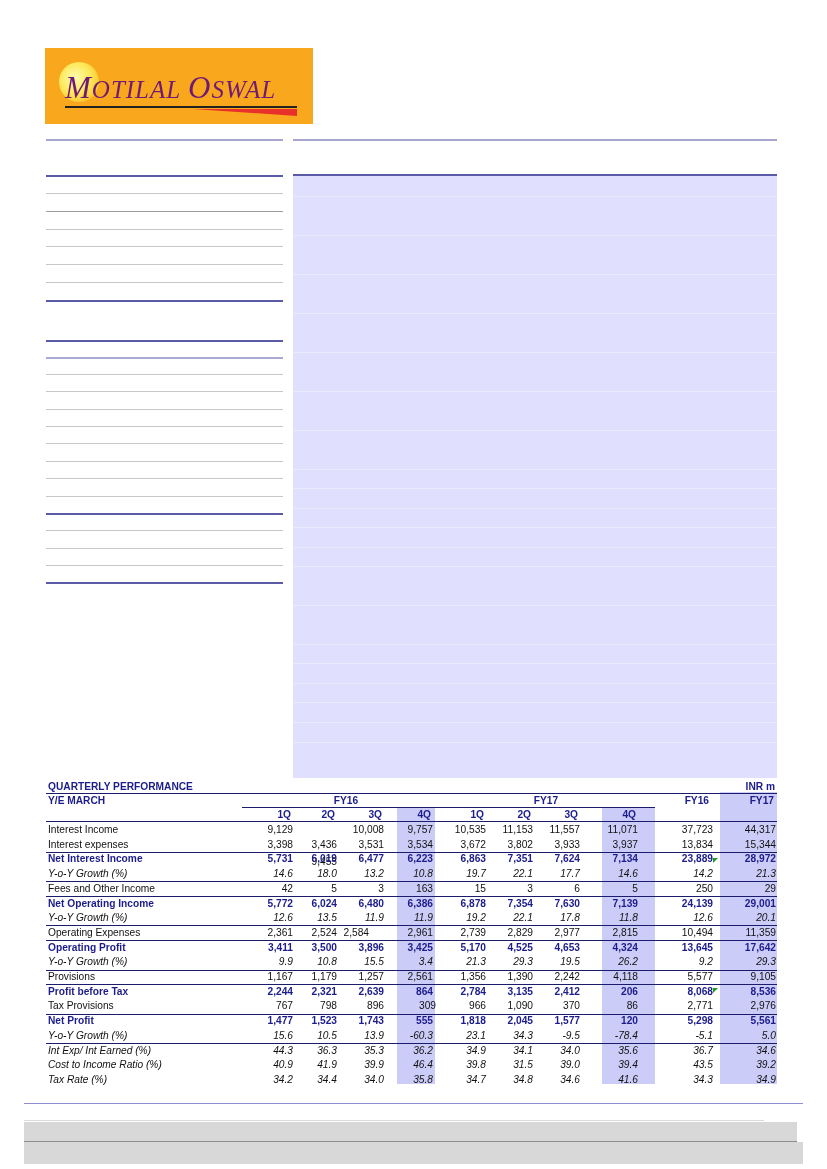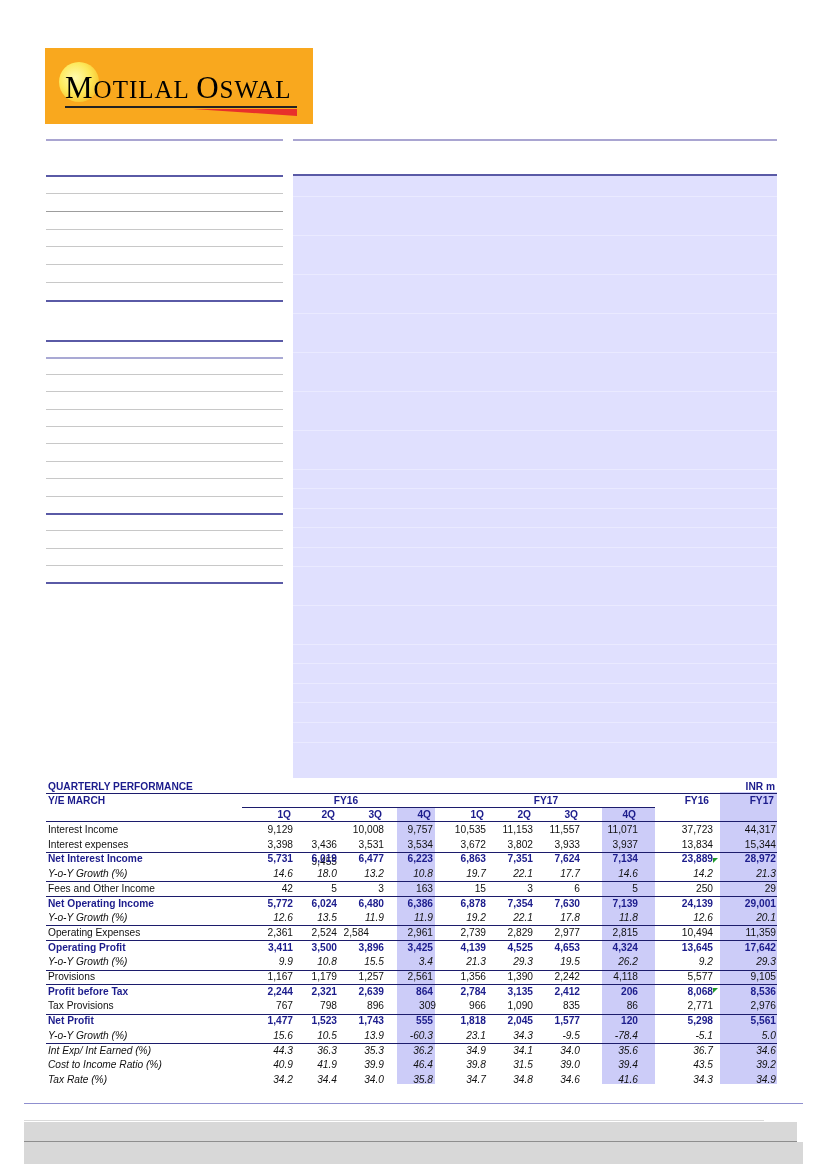--- a/index.html
+++ b/index.html
@@ -5,21 +5,21 @@
   html, body { margin:0; padding:0; background:#ffffff; }
   body { width:827px; height:1169px; position:relative; overflow:hidden;
          font-family:"Liberation Sans", sans-serif; }
   .abs { position:absolute; }
 
   
   .logo { left:45px; top:48px; width:268px; height:76px; background:#f9a81e; overflow:hidden; }
   .logo .sun { position:absolute; left:14px; top:14px; width:40px; height:40px; border-radius:50%;
                background:radial-gradient(circle at 40% 40%, #fffbb0 0%, #fde95a 45%, #f9c530 75%, #f9a81e 100%); }
   .logo .name { position:absolute; left:20px; top:22px; font-family:"Liberation Serif", serif;
-                font-size:25px; letter-spacing:1px; color:#000000; white-space:nowrap; }
+                font-size:25px; letter-spacing:1px; color:#701a75; white-space:nowrap;font-style:italic; }
   .logo .name .big { font-size:31px; }
   .logo .rule { position:absolute; left:20px; top:58px; width:232px; height:2px; background:#222; }
   .logo .swoosh { position:absolute; left:148px; top:61px; width:0; height:0;
                   border-top:7px solid #e8302b; border-left:104px solid transparent; }
 
   
   .lline { position:absolute; left:46px; width:237px; height:1px; background:#c8c8c8; }
   .lline.thick { height:2px; background:#5a5aa6; }
   .lline.mid { height:2px; background:#a9a9d4; }
   .lline.dark { background:#9d9d9d; }
@@ -241,21 +241,21 @@
         <span class="v" style="right: 139px;">2,815</span>
         <span class="v" style="right: 64px;">10,494</span>
         <span class="v" style="right: 1px;">11,359</span>
       </div>
       <div class="row bold" style="top: 160.6px;">
         <span class="lbl">Operating Profit</span>
         <span class="v" style="right: 484px;">3,411</span>
         <span class="v" style="right: 440px;">3,500</span>
         <span class="v" style="right: 393px;">3,896</span>
         <span class="v" style="right: 344px;">3,425</span>
-        <span class="v" style="right: 291px;">4,139</span>
+        <span class="v" style="right: 291px;">5,170</span>
         <span class="v" style="right: 244px;">4,525</span>
         <span class="v" style="right: 197px;">4,653</span>
         <span class="v" style="right: 139px;">4,324</span>
         <span class="v" style="right: 64px;">13,645</span>
         <span class="v" style="right: 1px;">17,642</span>
       </div>
       <div class="row ital" style="top: 175.3px;">
         <span class="lbl">Y-o-Y Growth (%)</span>
         <span class="v" style="right: 484px;">9.9</span>
         <span class="v" style="right: 440px;">10.8</span>
@@ -295,21 +295,21 @@
         <span class="v" style="right: 1px;">8,536</span>
       </div>
       <div class="row " style="top: 219.4px;">
         <span class="lbl">Tax Provisions</span>
         <span class="v" style="right: 484px;">767</span>
         <span class="v" style="right: 440px;">798</span>
         <span class="v" style="right: 393px;">896</span>
         <span class="v" style="right: 341px; margin-left: 12px;">309</span>
         <span class="v" style="right: 291px;">966</span>
         <span class="v" style="right: 244px;">1,090</span>
-        <span class="v" style="right: 197px;">835</span>
+        <span class="v" style="right: 197px;">370</span>
         <span class="v" style="right: 139px;">86</span>
         <span class="v" style="right: 64px;">2,771</span>
         <span class="v" style="right: 1px; margin-left: 24px;">2,976</span>
       </div>
       <div class="row bold" style="top: 234.1px;">
         <span class="lbl">Net Profit</span>
         <span class="v" style="right: 484px;">1,477</span>
         <span class="v" style="right: 440px;">1,523</span>
         <span class="v" style="right: 393px;">1,743</span>
         <span class="v" style="right: 344px;">555</span>

